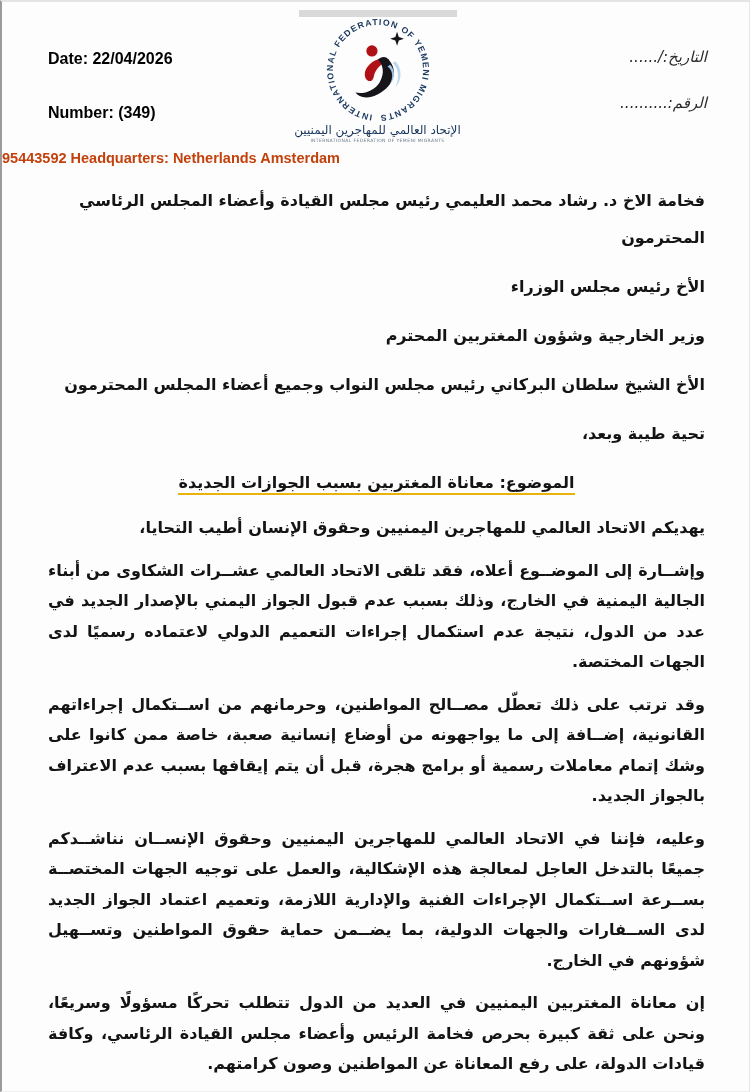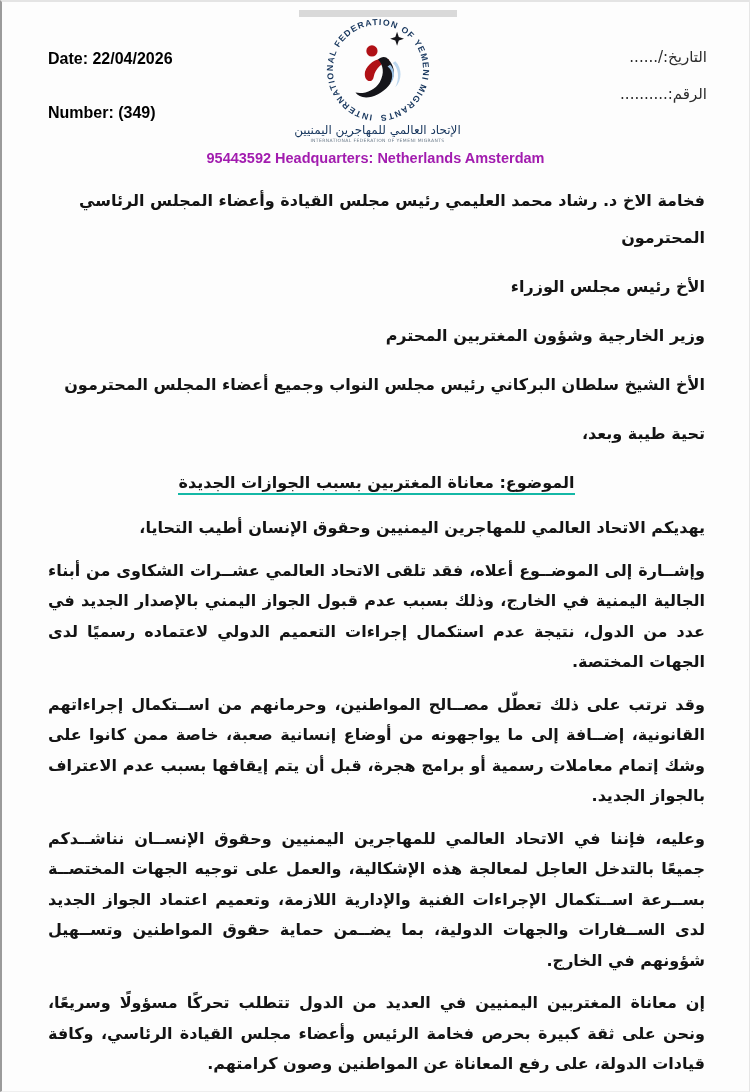--- a/index.html
+++ b/index.html
@@ -7,32 +7,32 @@
     width:750px;height:1092px;box-sizing:border-box;background:#fdfdfd;
     border-left:2px solid #9b9b9b;border-top:2px solid #e4e4e4;
     border-right:1px solid #e6e6e6;border-bottom:1px solid #efefef;
     display:flex;flex-direction:column;overflow:hidden;position:relative;
     font-family:"DejaVu Sans",sans-serif;color:#141414;
   }
   
   .header{display:grid;grid-template-columns:1fr 180px 1fr;padding:6px 42px 0 46px;}
   .hdr-left{padding-top:42px;font-family:"Liberation Sans",sans-serif;font-weight:bold;font-size:16px;color:#000000;}
   .hdr-left .row2{margin-top:36px;}
-  .hdr-right{padding-top:40px;direction:rtl;text-align:right;font-size:15px;color:#2b2b2b;}
-  .hdr-right .row2{margin-top:19px;}
+  .hdr-right{padding-top:40px;direction:rtl;text-align:right;font-size:15px;color:#2b2b2b;font-style:italic;}
+  .hdr-right .row2{margin-top:28px;}
   .hdr-center{text-align:center;}
   .grey-strip{height:7px;width:158px;background:#d9d9d9;margin:2px auto 1px;}
   .logo-name-ar{color:#17365d;font-size:12px;font-weight:normal;margin-top:-3px;}
   .logo-name-en{color:#6b7a89;font-size:4.5px;letter-spacing:.4px;margin-top:1px;}
-  .hq-line{text-align:center;font-family:"Liberation Sans",sans-serif;font-weight:bold;font-size:14.5px;margin-top:7px;color:#a21caf;}
+  .hq-line{font-family:"Liberation Sans",sans-serif;font-weight:bold;font-size:14.5px;margin-top:7px;color:#c2410c;}
   
   .letter{direction:rtl;text-align:right;padding:4px 32px 0 34px;font-weight:bold;font-size:16px;line-height:37px;}
   .letter p{margin:12px;}
   .subject{text-align:center;margin:3px 0 1px;}
-  .subject span{border-bottom:2px solid #14b8a6;padding-bottom:1px;}
+  .subject span{border-bottom:2px solid #eab308;padding-bottom:1px;}
   .para{text-align:justify;line-height:30.5px;margin-top:7px !important;}
   .p1{margin-top:5px !important;}
   .closing{margin-top:9px !important;}
   
   .sig-row{display:flex;padding:10px 20px 0 0;}
   .sig-block{width:270px;position:relative;text-align:center;direction:rtl;}
   .sig-name{font-weight:bold;font-size:16.5px;padding-top:14px;}
   .scribble{position:absolute;left:0px;top:30px;pointer-events:none;}
   .stamp-wrap{flex:1;display:flex;justify-content:center;align-items:flex-start;padding-top:2px;padding-right:40px;}
   .stamp{transform:rotate(-9deg);opacity:.92;}

